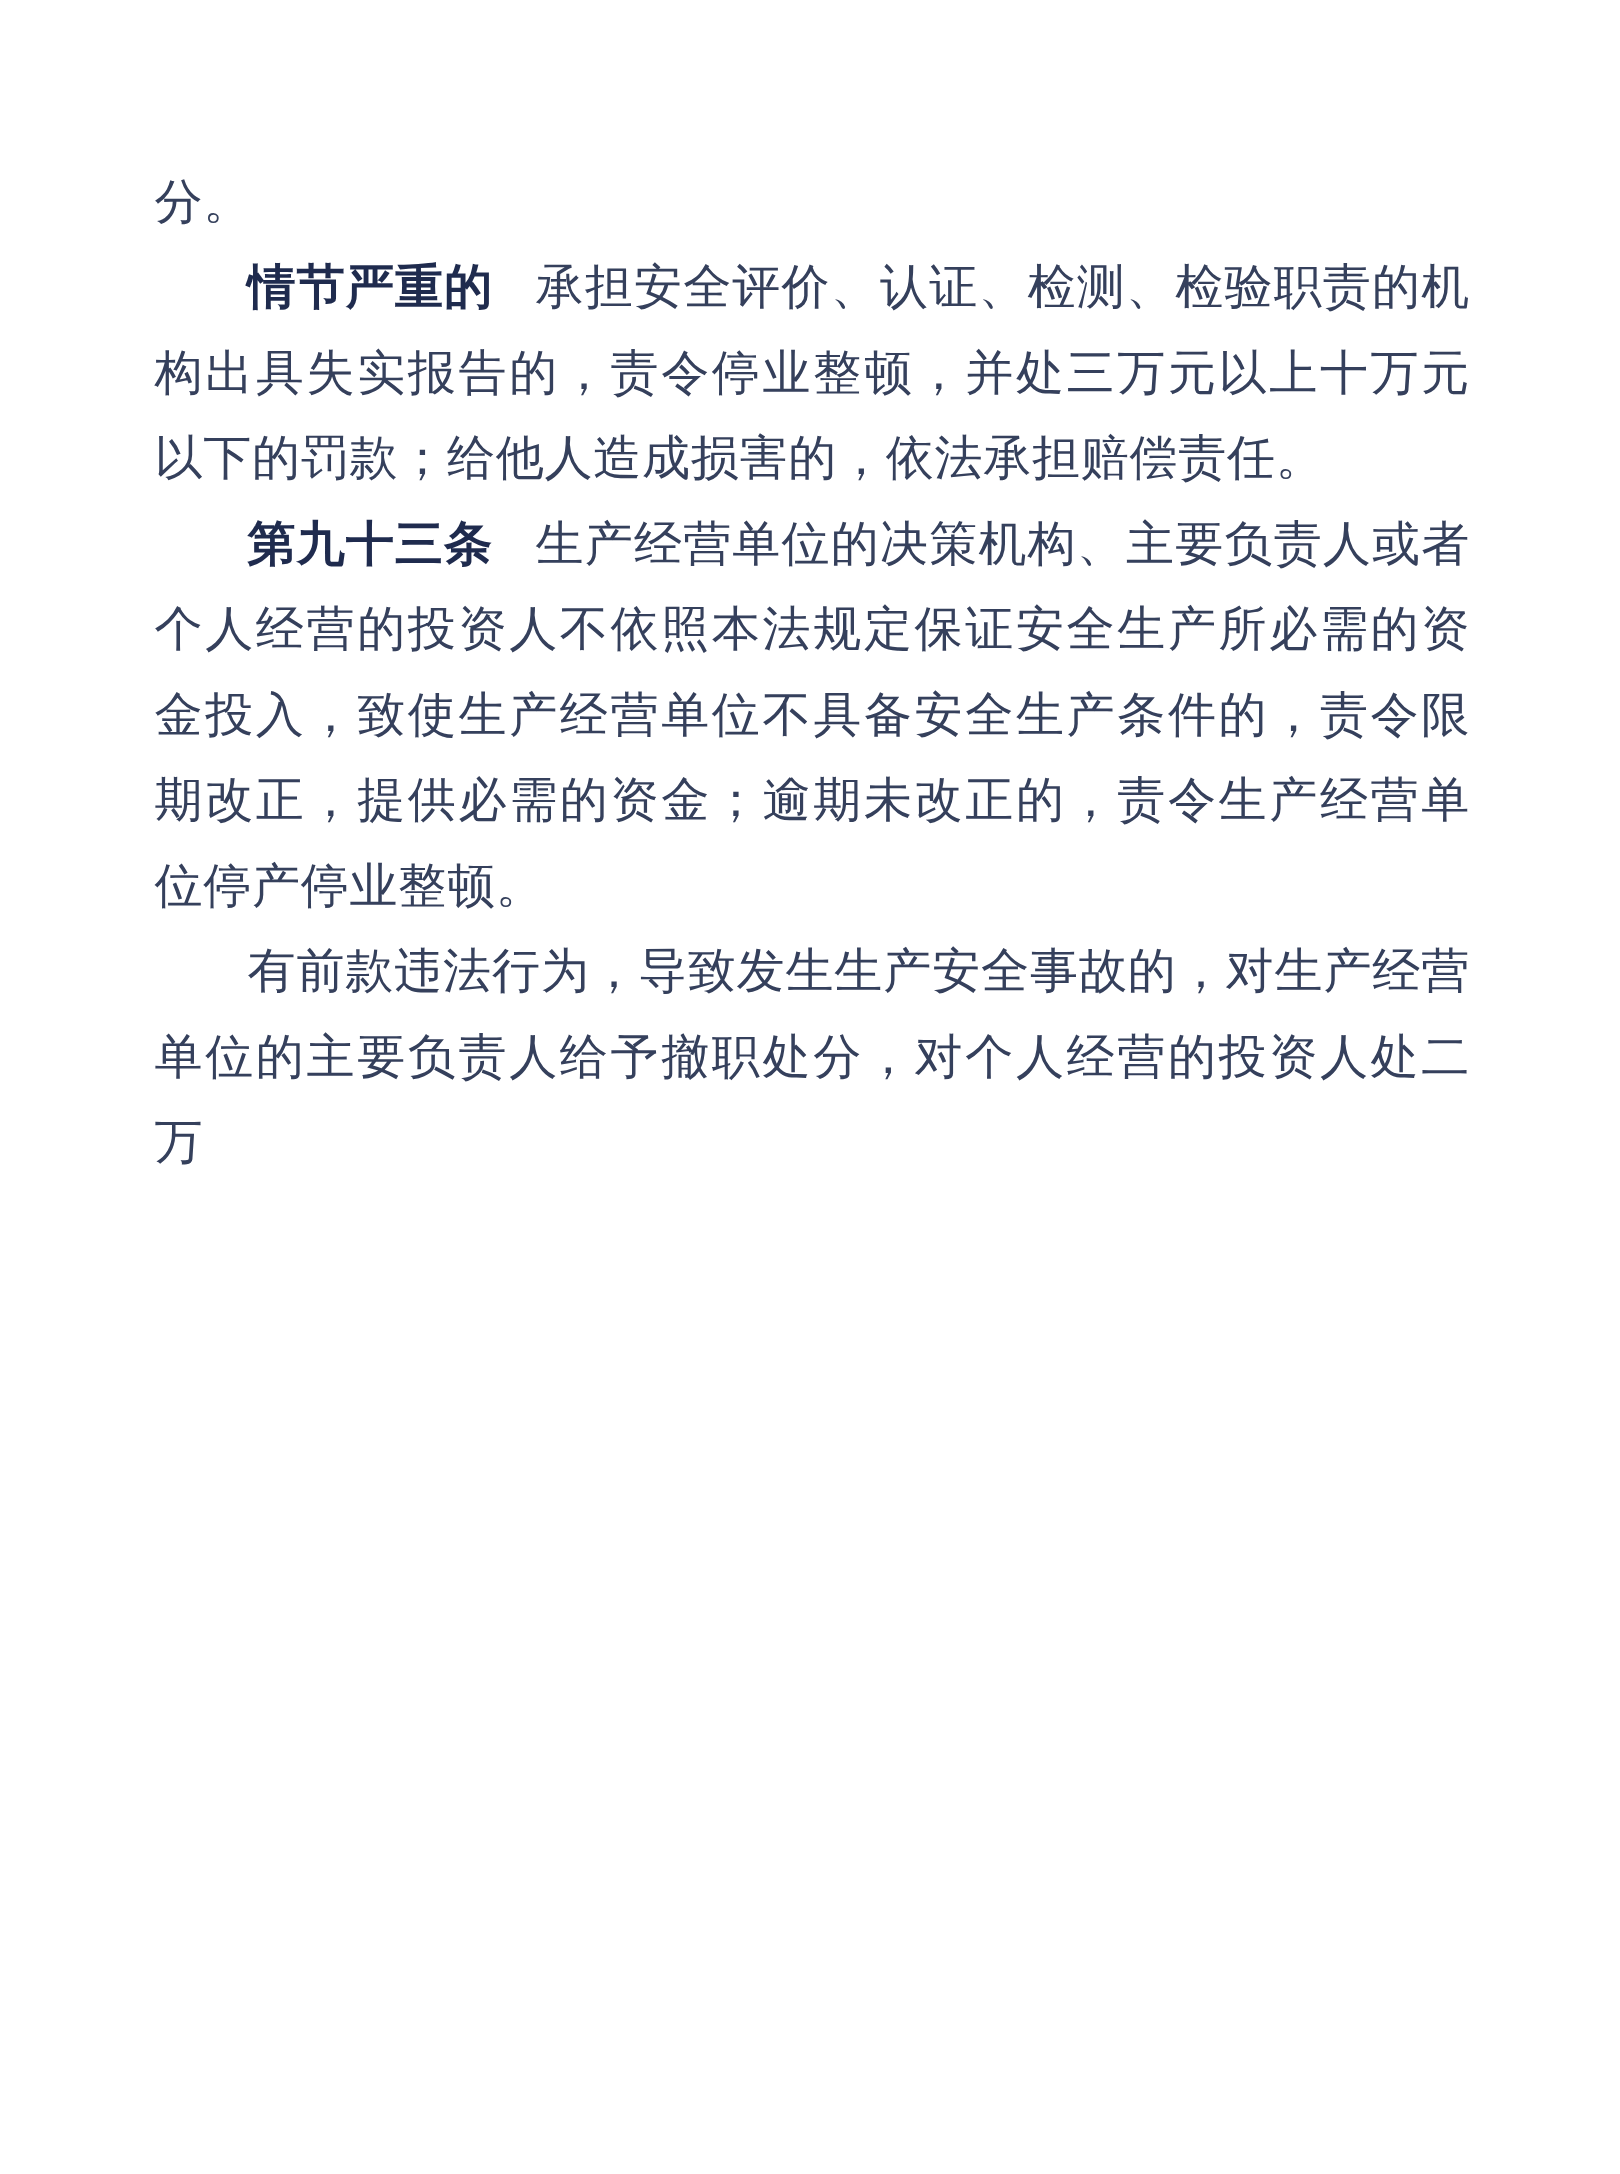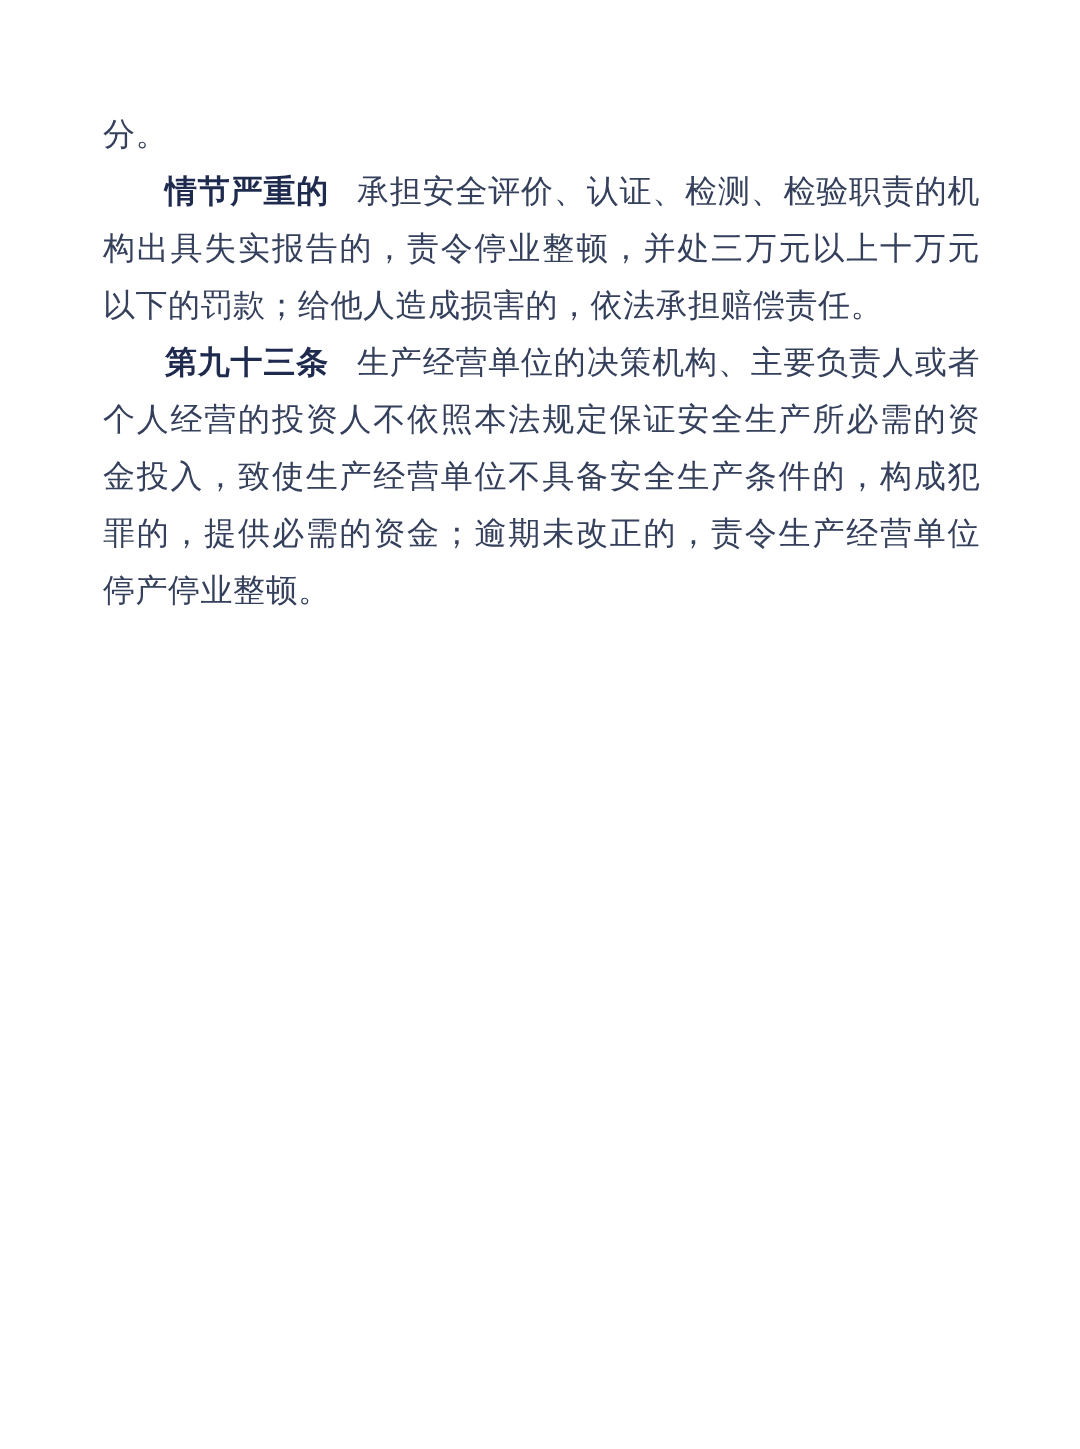--- a/index.html
+++ b/index.html
@@ -40,15 +40,16 @@
     padding-right: 28px;
   }
 </style>
 </head>
 <body>
 
 <div class="page">
   <div class="doc-body" style="color: rgb(53, 64, 92);">
       <p class="para"><span>分。</span></p>
       <p class="para indent"><span class="article-head" style="color: rgb(31, 43, 78);">情节严重的</span><span>承担安全评价、认证、检测、检验职责的机构出具失实报告的，责令停业整顿，并处三万元以上十万元以下的罚款；给他人造成损害的，依法承担赔偿责任。</span></p>
-      <p class="para indent"><span class="article-head" style="color: rgb(31, 43, 78);">第九十三条</span><span>生产经营单位的决策机构、主要负责人或者个人经营的投资人不依照本法规定保证安全生产所必需的资金投入，致使生产经营单位不具备安全生产条件的，构成犯罪的，提供必需的资金；逾期未改正的，责令生产经营单位停产停业整顿。</span></p>
+      <p class="para indent"><span class="article-head" style="color: rgb(31, 43, 78);">第九十三条</span><span>生产经营单位的决策机构、主要负责人或者个人经营的投资人不依照本法规定保证安全生产所必需的资金投入，致使生产经营单位不具备安全生产条件的，责令限期改正，提供必需的资金；逾期未改正的，责令生产经营单位停产停业整顿。</span></p>
+      <p class="para indent"><span>有前款违法行为，导致发生生产安全事故的，对生产经营单位的主要负责人给予撤职处分，对个人经营的投资人处二万</span></p>
     </div>
 </div>
 
 </body></html>

